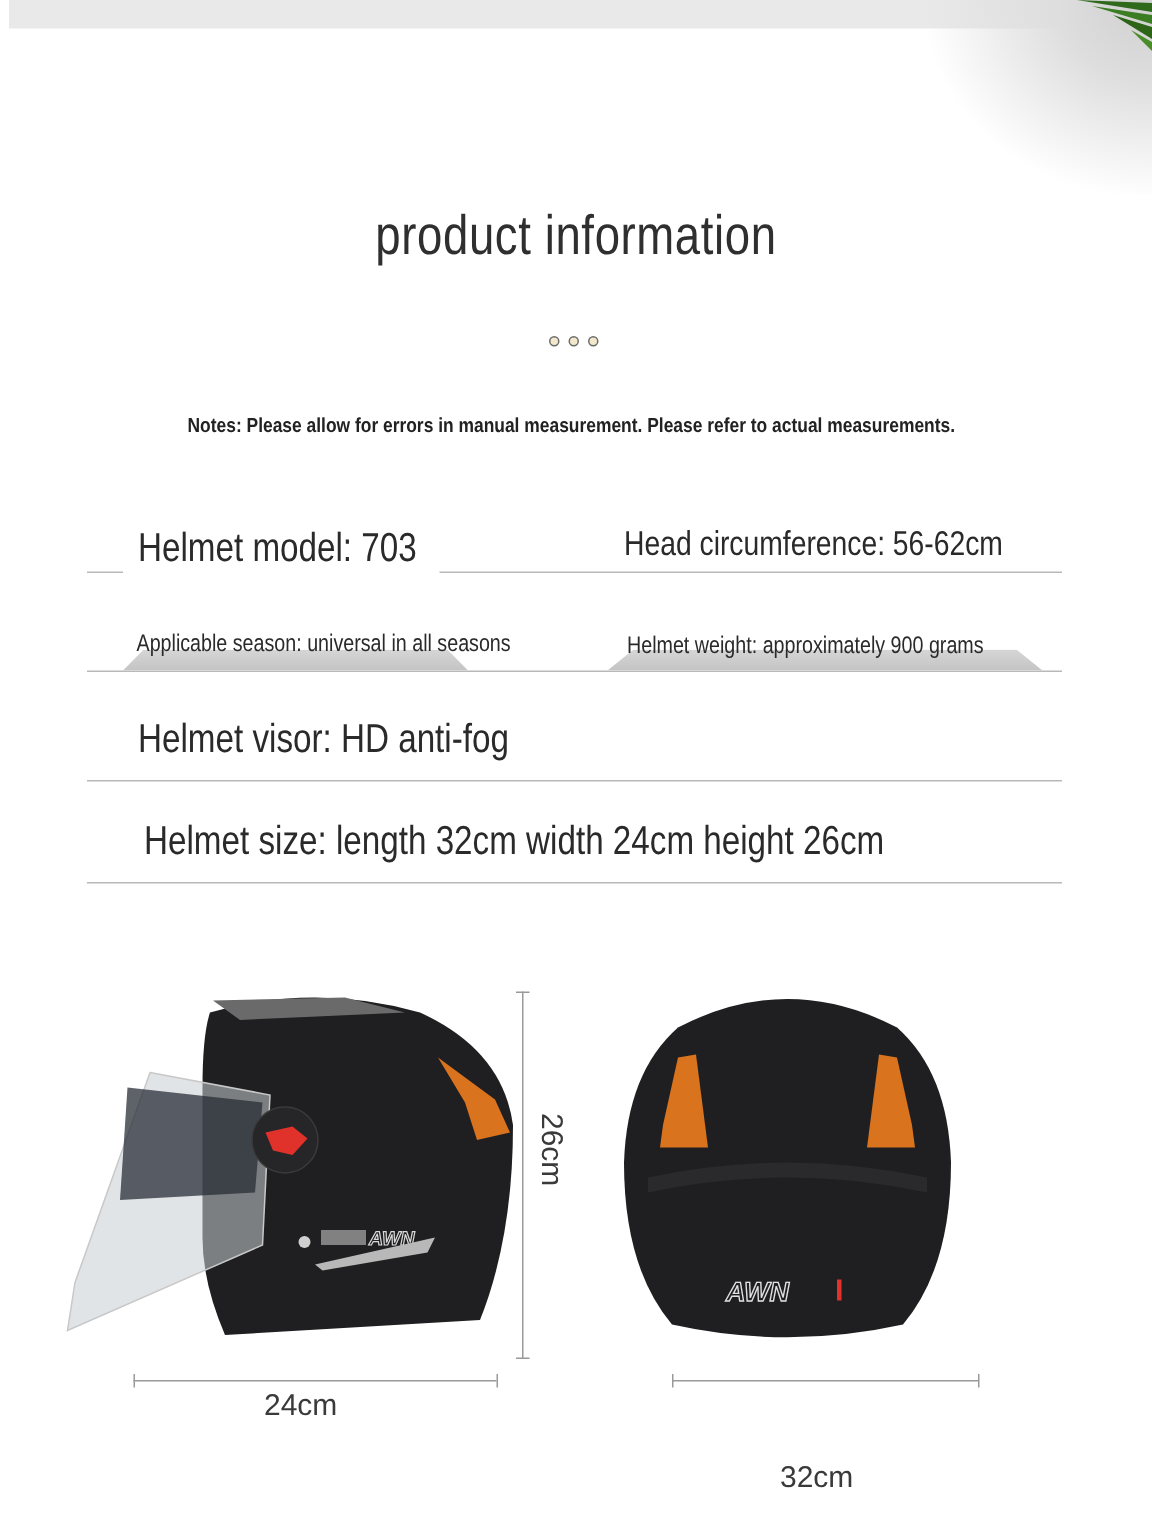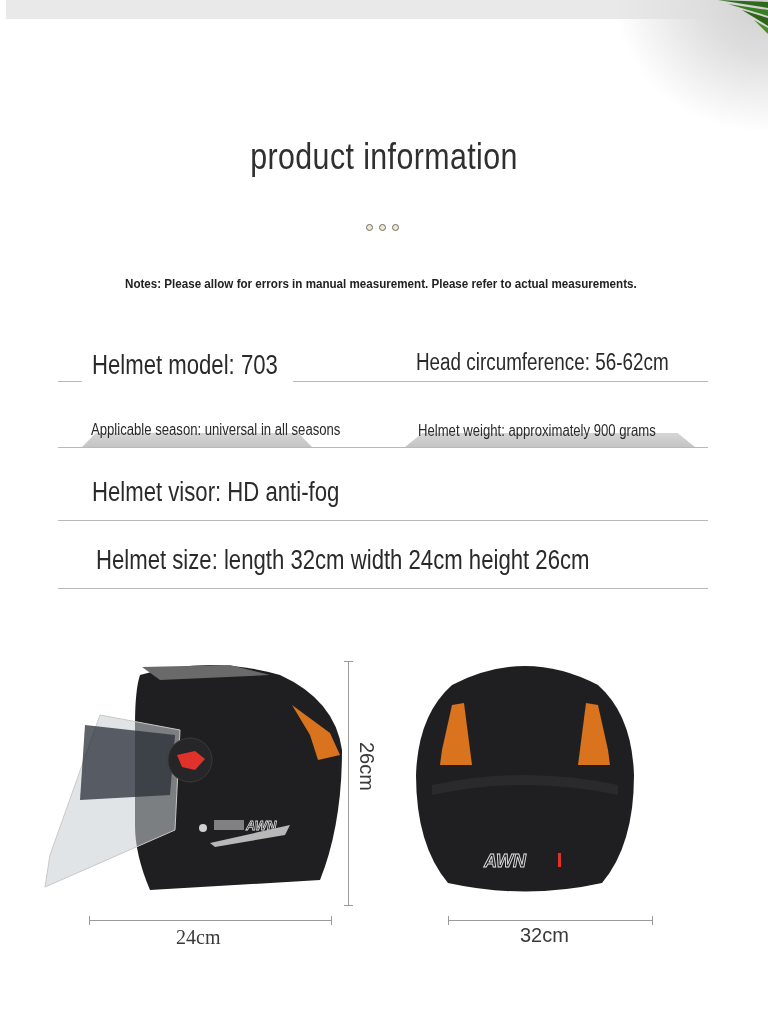--- a/index.html
+++ b/index.html
@@ -80,27 +80,27 @@
 </svg>
 
 <div class="dim-line" style="left:348px;top:661px;width:1px;height:245px;"></div>
 <div class="dim-line" style="left:344px;top:661px;width:9px;height:1px;"></div>
 <div class="dim-line" style="left:344px;top:905px;width:9px;height:1px;"></div>
 <div class="dim-label" style="left:340px;top:760px;transform:rotate(90deg);transform-origin:left top;left:378px;top:742px;">26cm</div>
 
 <div class="dim-line" style="left:89px;top:920px;width:242px;height:1px;"></div>
 <div class="dim-line" style="left:89px;top:916px;width:1px;height:9px;"></div>
 <div class="dim-line" style="left:331px;top:916px;width:1px;height:9px;"></div>
-<div class="dim-label" style="left:176px;top:926px;font-family:Liberation Serif, serif;">24cm</div>
+<div class="dim-label" style="left:176px;top:926px;">24cm</div>
 
 <svg class="helmet" style="left:412px;top:655px;" width="226" height="240" viewBox="0 0 226 240">
   <path d="M40 30 Q113 -8 186 30 Q220 60 222 120 Q222 190 190 228 Q113 245 36 228 Q4 190 4 120 Q6 60 40 30 Z" fill="#1f1f21"></path>
   <path d="M40 50 L52 48 L60 110 L28 110 L30 95 Z" fill="#d9731e"></path>
   <path d="M186 50 L174 48 L166 110 L198 110 L196 95 Z" fill="#d9731e"></path>
   <path d="M20 130 Q113 110 206 130 L206 140 Q113 120 20 140 Z" fill="#2a2a2c"></path>
   <text x="72" y="212" font-family="Liberation Sans, sans-serif" font-size="18" font-style="italic" font-weight="bold" fill="none" stroke="#e0e0e0" stroke-width="0.9">AWN</text>
   <rect x="146" y="198" width="3" height="14" fill="#e0322a"></rect>
 </svg>
 
 <div class="dim-line" style="left:448px;top:920px;width:204px;height:1px;"></div>
 <div class="dim-line" style="left:448px;top:916px;width:1px;height:9px;"></div>
 <div class="dim-line" style="left:652px;top:916px;width:1px;height:9px;"></div>
-<div class="dim-label" style="left:520px;top:924px;">32cm</div>
+<div class="dim-label" style="left:520px;top:974px;">32cm</div>
 
 </body></html>

